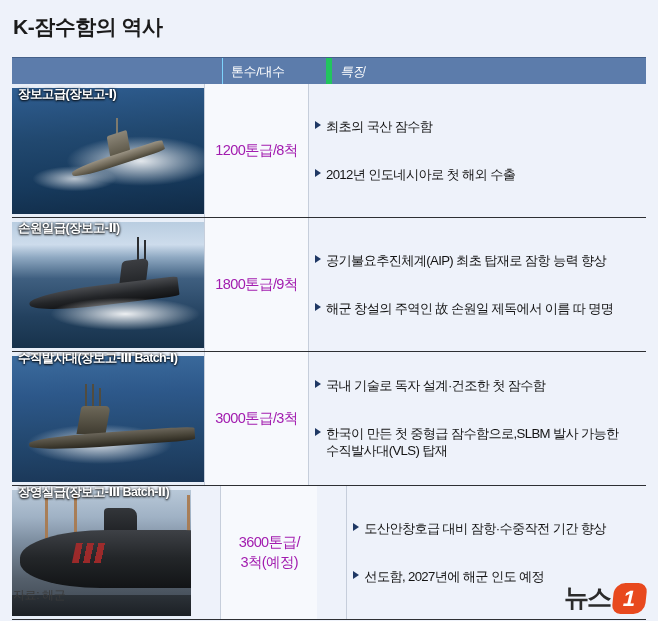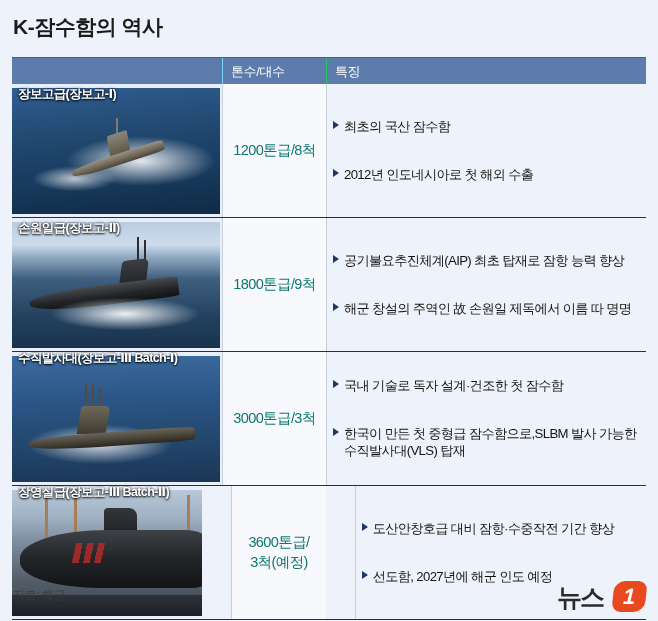--- a/index.html
+++ b/index.html
@@ -41,33 +41,33 @@
     color: #ffffff;
     font-size: 13px;
     line-height: 27px;
     padding-left: 8px;
     letter-spacing: -0.4px;
     white-space: nowrap;
     overflow: hidden;
   }
   .col-type  { width: 210px; margin-top: 27px; }
   .col-ton   { width: 104px; border-left: 1px solid #7dd3fc; }
-  .col-feat  { width: 276px; border-left: 1px solid #22c55e; }
+  .col-feat  { width: 276px; border-left: 6px solid #22c55e; font-style: italic; }
 
   .row {
     display: flex;
     height: 134px;
     border-bottom: 1px solid #2d2f33;
     position: relative;
   }
   .row:last-child { border-bottom: 1px solid #2d2f33; gap: 29px; }
 
   
   .cell-type {
-    width: 210px;
+    width: 192px;
     position: relative;
     overflow: hidden;
     background: #e9eff8;
   }
   .photo {
     position: absolute;
     left: 0; top: 4px;
     width: 208px; height: 126px;
     overflow: hidden;
   }
@@ -244,21 +244,21 @@
     width: 104px;
     border-left: 1px solid #c6cedb;
     background: #f7f9fd;
     display: flex;
     align-items: center;
     justify-content: center;
     text-align: center;
   }
   .ton-text {
     font-size: 14.5px;
-    color: #0f766e;
+    color: #a21caf;
     line-height: 1.35;
     letter-spacing: -0.6px;
     white-space: pre-line;
   }
 
   
   .cell-feat {
     width: 320px;
     border-left: 1px solid #c6cedb;
     background: #eef2fa;
@@ -295,22 +295,22 @@
     position: absolute;
     left: 13px; top: 10px;
     font-size: 12px;
     color: #3b3b3b;
     letter-spacing: -0.4px;
   }
   .logo {
     position: absolute;
     right: 12px; top: 4px;
     display: flex;
-    align-items: flex-start;
-    gap: 8px;
+    align-items: flex-end;
+    gap: 1px;
   }
   .logo-text {
     font-size: 25px;
     font-weight: bold;
     color: #2b2b2b;
     letter-spacing: -2px;
   }
   .logo-mark {
     width: 33px; height: 31px;
     background: #e8491e;

